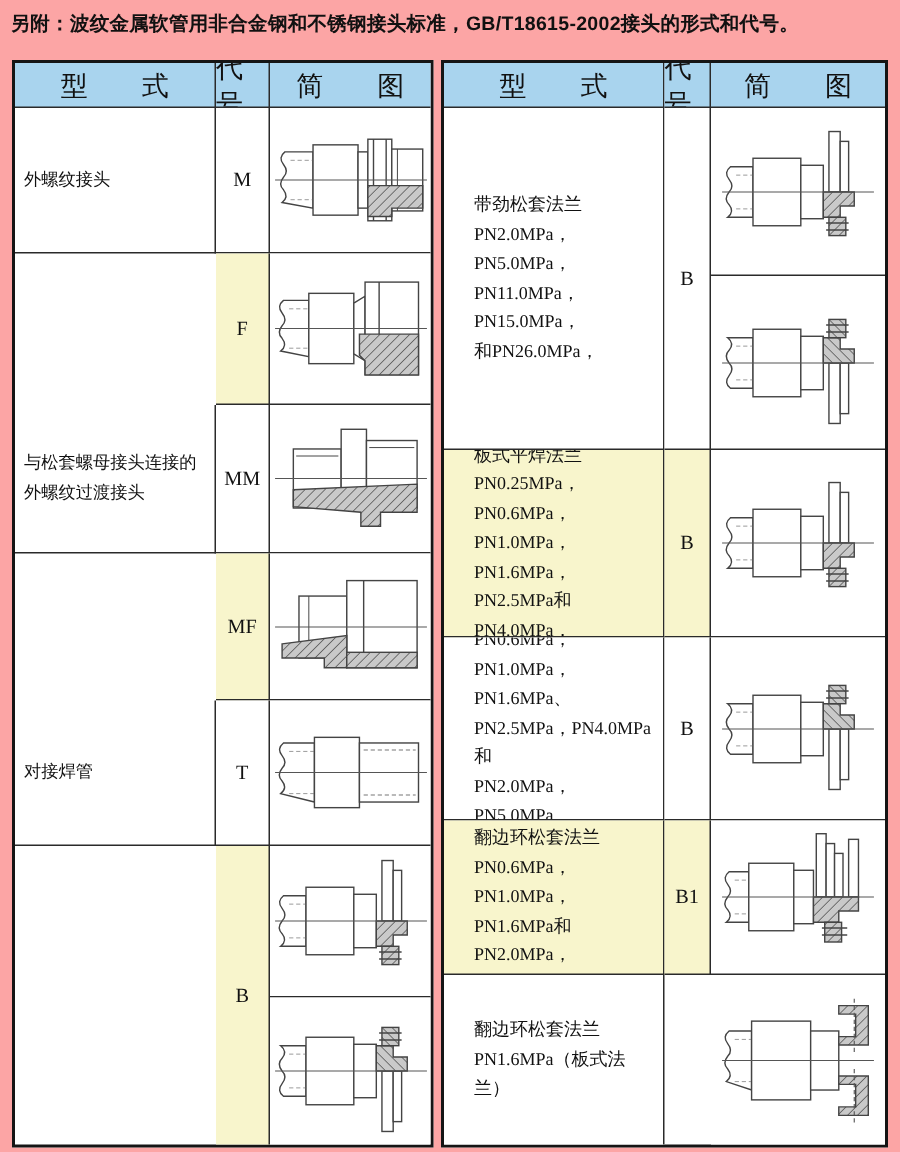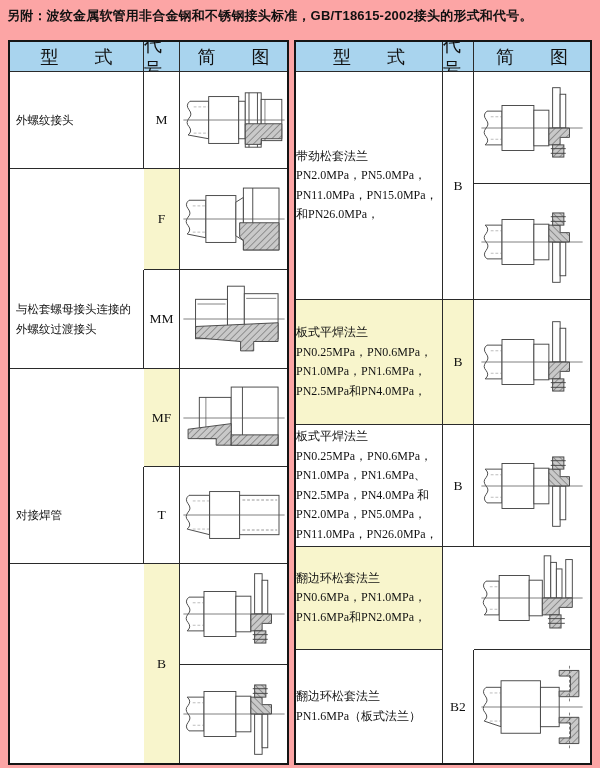--- a/index.html
+++ b/index.html
@@ -23,21 +23,21 @@
        grid-template-columns:147px 31px 1fr;
        grid-template-rows:30px 112px 116px 125px 122px 103px 1fr;}
   .cell{box-sizing:border-box;border-right:1px solid var(--bd);
         border-bottom:1px solid var(--bd);display:flex;overflow:hidden;background:#fff;}
   .cell.last-col{border-right:none;}
   .cell.last-row{border-bottom:none;}
   .cell.hd{background:var(--blue);align-items:center;justify-content:center;
            font-size:18px;}
   .cell.type{align-items:center;padding:4px 3px 4px 6px;font-size:11.5px;
              line-height:20px;white-space:pre-line;}
-  .tbl-right .cell.type{font-size:12px;line-height:19.5px;padding-left:0;}
+  .tbl-right .cell.type{font-size:12px;line-height:19.5px;padding-left:20px;}
   .cell.code{align-items:center;justify-content:center;font-size:13.5px;}
   .cell.diag{align-items:center;justify-content:center;}
   .hl{background:var(--yellow);}
   .dg{display:flex;align-items:center;justify-content:center;}
   .dg svg{display:block;}
 </style>
 </head>
 <body>
 
 <div class="page">
@@ -340,20 +340,21 @@
 <line x1="75" y1="75" x2="91" y2="75" stroke="#444"></line>
             </g>
             <line x1="1" y1="48" x2="109" y2="48" stroke="#555" stroke-width="0.8"></line>
           </svg>
         </div>
     </div>
 
     <div class="cell type hl" style="grid-column:1;grid-row:6">翻边环松套法兰
 PN0.6MPa，PN1.0MPa，
 PN1.6MPa和PN2.0MPa，</div>
+    <div class="cell code hl" style="grid-column:2;grid-row:6">B1</div>
     <div class="cell diag last-col" style="grid-column:3;grid-row:6">
       <div class="dg">
           <svg width="104" height="90" viewBox="0 0 110 96">
             <defs>
               <pattern id="h11" patternUnits="userSpaceOnUse" width="5" height="5" patternTransform="rotate(45)">
                 <rect width="5" height="5" fill="#c9c9c9"></rect>
                 <line x1="0" y1="0" x2="0" y2="5" stroke="#555" stroke-width="1.1"></line>
               </pattern>
             </defs>
             <path d="M20 30 L6 30 q-5 4 -1 9 q4 5 0 9 q-4 5 0 9 q4 5 -1 9 L20 66 L20 30" fill="#fff" stroke="#444" stroke-width="1"></path>
@@ -369,21 +370,20 @@
     <rect x="74" y="66" width="12" height="14" fill="url(#h11)" stroke="#444"></rect>
     <line x1="72" y1="70" x2="90" y2="70" stroke="#444"></line>
     <line x1="72" y1="75" x2="90" y2="75" stroke="#444"></line>
             <line x1="1" y1="48" x2="109" y2="48" stroke="#555" stroke-width="0.8"></line>
           </svg>
         </div>
     </div>
 
     <div class="cell type last-row" style="grid-column:1;grid-row:7">翻边环松套法兰
 PN1.6MPa（板式法兰）</div>
-    <div class="cell code last-row" style="grid-column:2;grid-row:7">B2</div>
     <div class="cell diag last-col last-row" style="grid-column:3;grid-row:7">
       <div class="dg">
           <svg width="104" height="90" viewBox="0 0 110 96">
             <defs>
               <pattern id="h12" patternUnits="userSpaceOnUse" width="5" height="5" patternTransform="rotate(45)">
                 <rect width="5" height="5" fill="#c9c9c9"></rect>
                 <line x1="0" y1="0" x2="0" y2="5" stroke="#555" stroke-width="1.1"></line>
               </pattern>
             </defs>
             <path d="M22 27 L6 27 q-5 4 -1 9 q4 5 0 9 q-4 5 0 9 q4 5 -1 9 L22 69 L22 27" fill="#fff" stroke="#444" stroke-width="1"></path>

